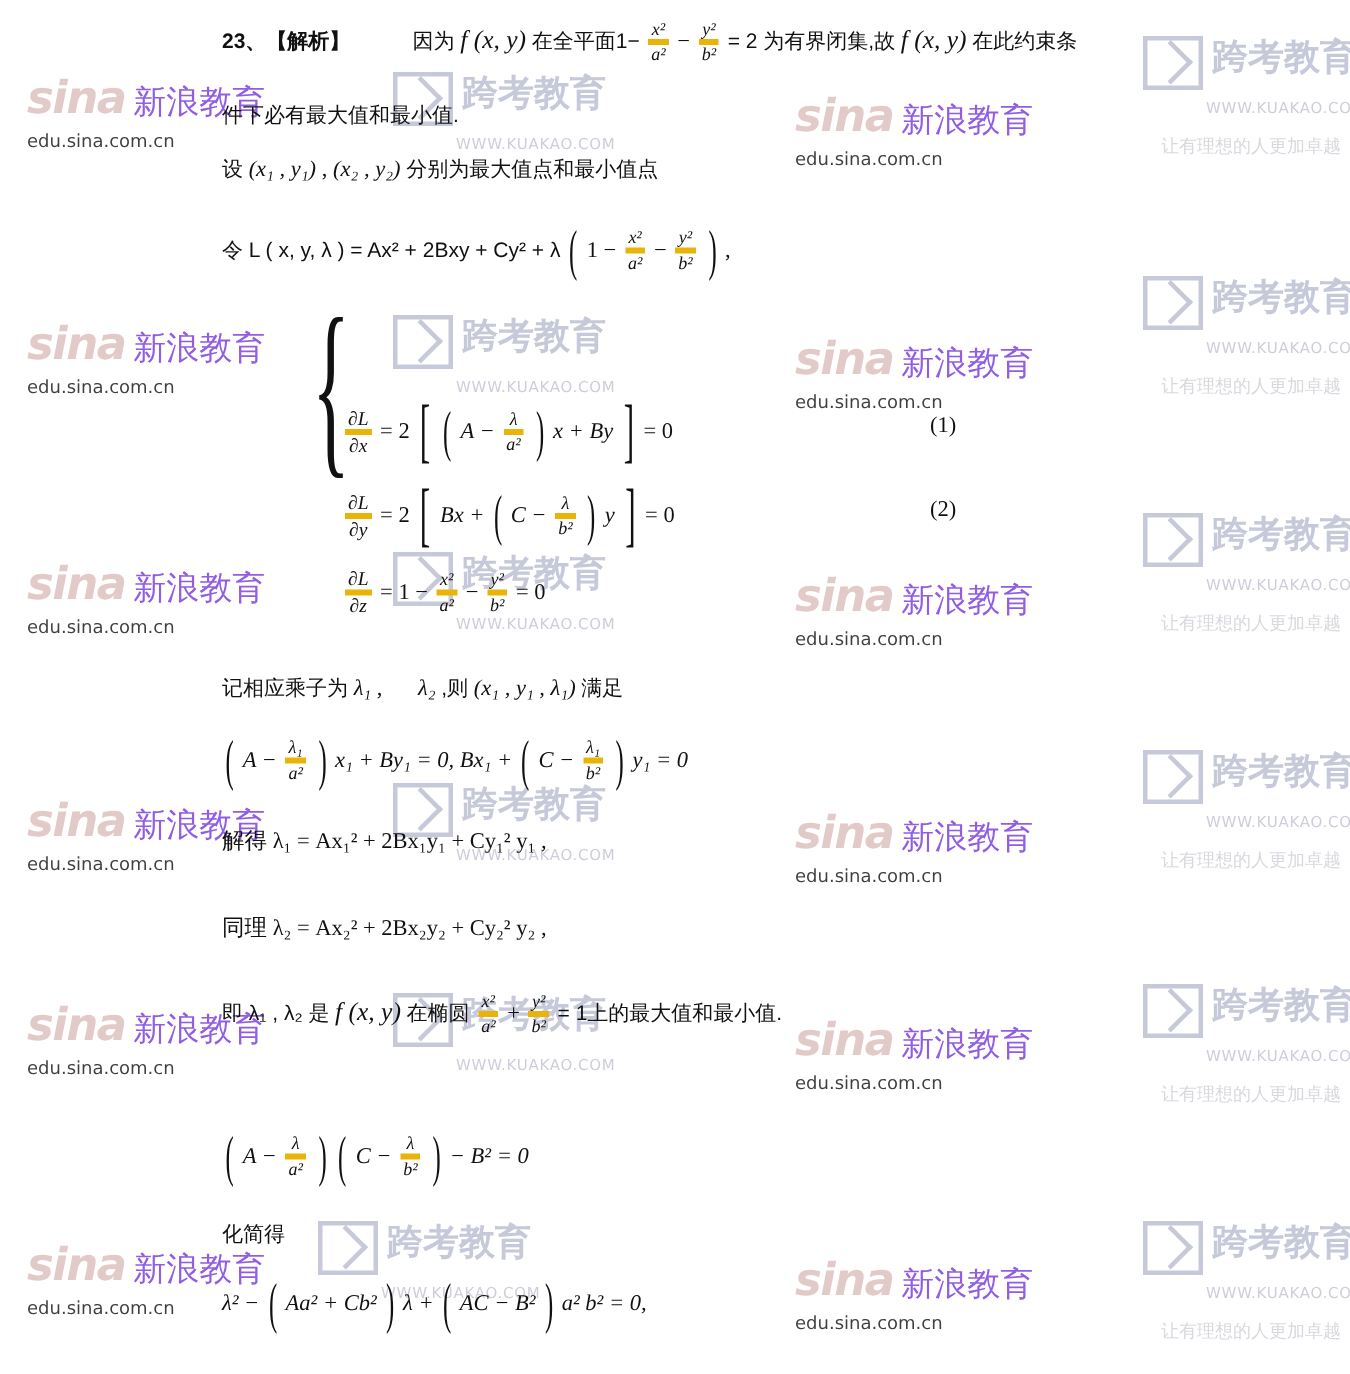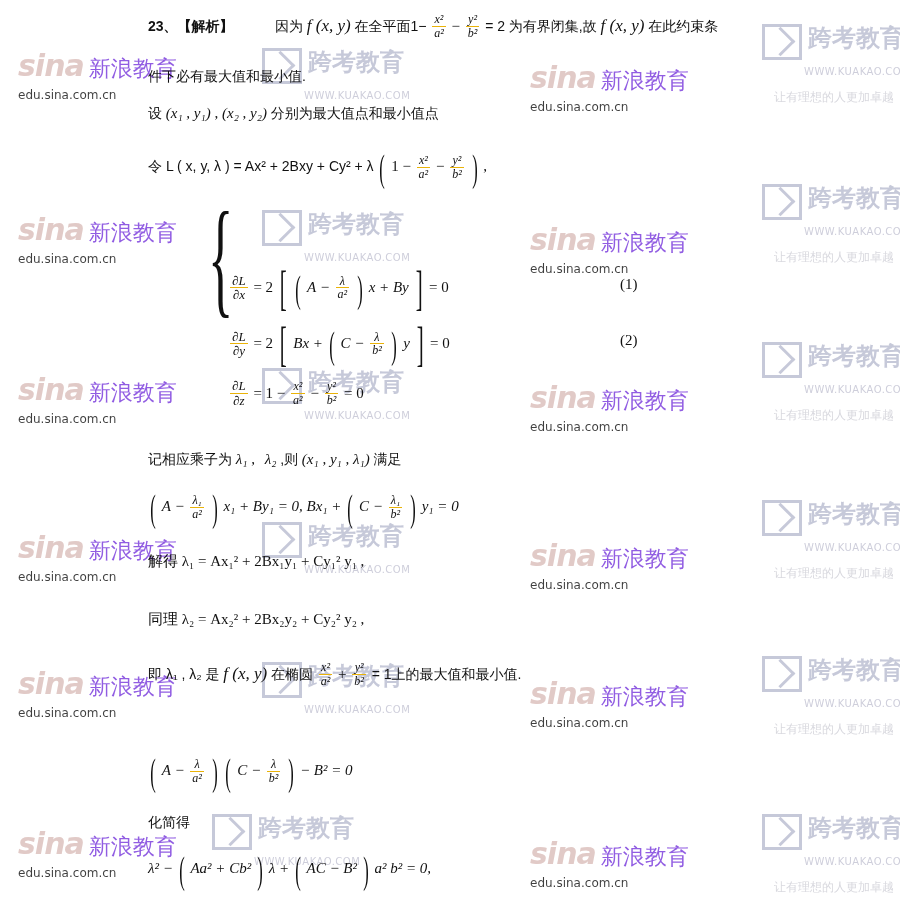--- a/index.html
+++ b/index.html
@@ -34,21 +34,21 @@
   .frac{
     display:inline-block;
     vertical-align:middle;
     text-align:center;
     font-size:12px;
     line-height:1.05;
     margin:0 2px;
     position:relative;
     top:-1px;
   }
-  .frac .num{display:block;padding:0 2px;border-bottom:1px solid #eab308;}
+  .frac .num{display:block;padding:0 2px;border-bottom:4px solid #eab308;}
   .frac .den{display:block;padding:0 2px;}
   .bigpar{font-size:30px;display:inline-block;transform:scale(.55,1.25);vertical-align:middle;}
   .brace{
     position:absolute;
     font-size:96px;
     font-family:"Liberation Serif",serif;
     transform:scale(.55,1.35);
     transform-origin:left center;
     color:#111;
   }
@@ -313,21 +313,21 @@
         <span class="num ital">y²</span>
         <span class="den ital">b²</span>
       </span>
       <span>= 0</span>
     </div>
 
     <div class="line" style="left:148px;top:450px;">
       <span class="cn">记相应乘子为</span>
       <span class="ital">λ₁</span>
       <span>,</span>
-      <span class="ital" style="margin-left:6px">λ₂</span>
+      <span class="ital" style="margin-left:20px">λ₂</span>
       <span class="cn">,则</span>
       <span class="ital">(x₁ , y₁ , λ₁)</span>
       <span class="cn">满足</span>
     </div>
 
     <div class="line" style="left:148px;top:490px;">
       <span class="bigpar">(</span>
       <span class="ital">A −</span>
       <span class="frac">
         <span class="num ital">λ₁</span>

